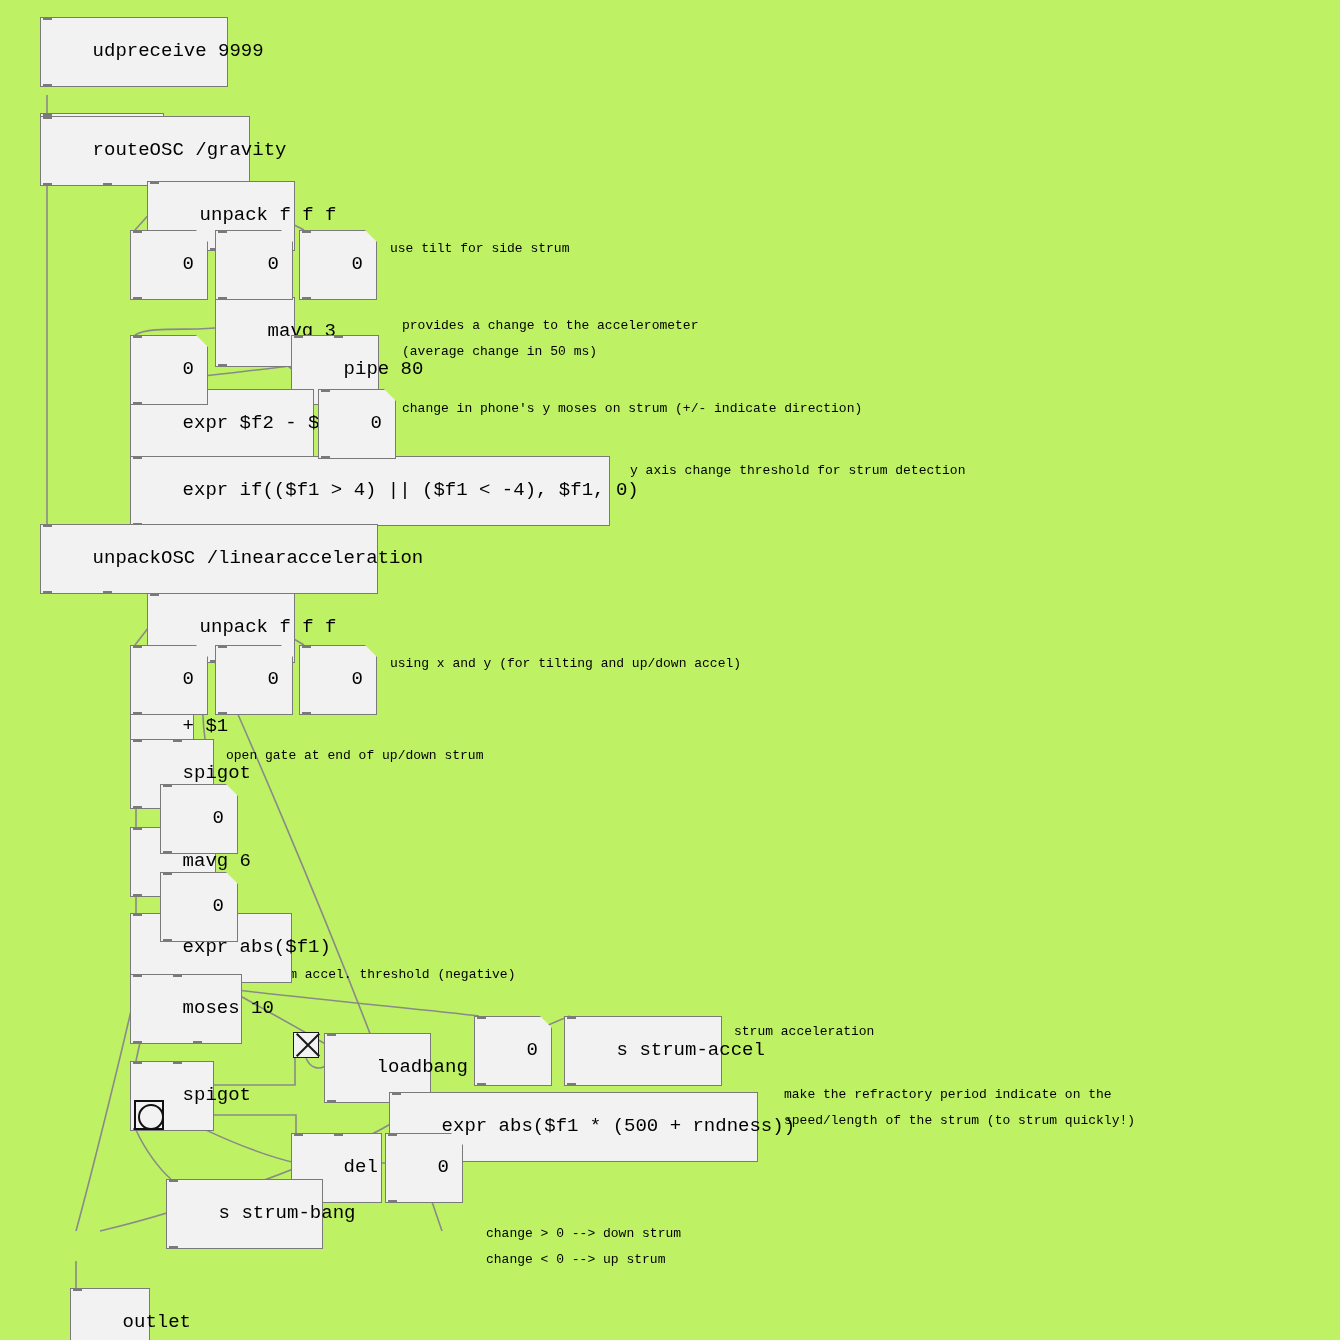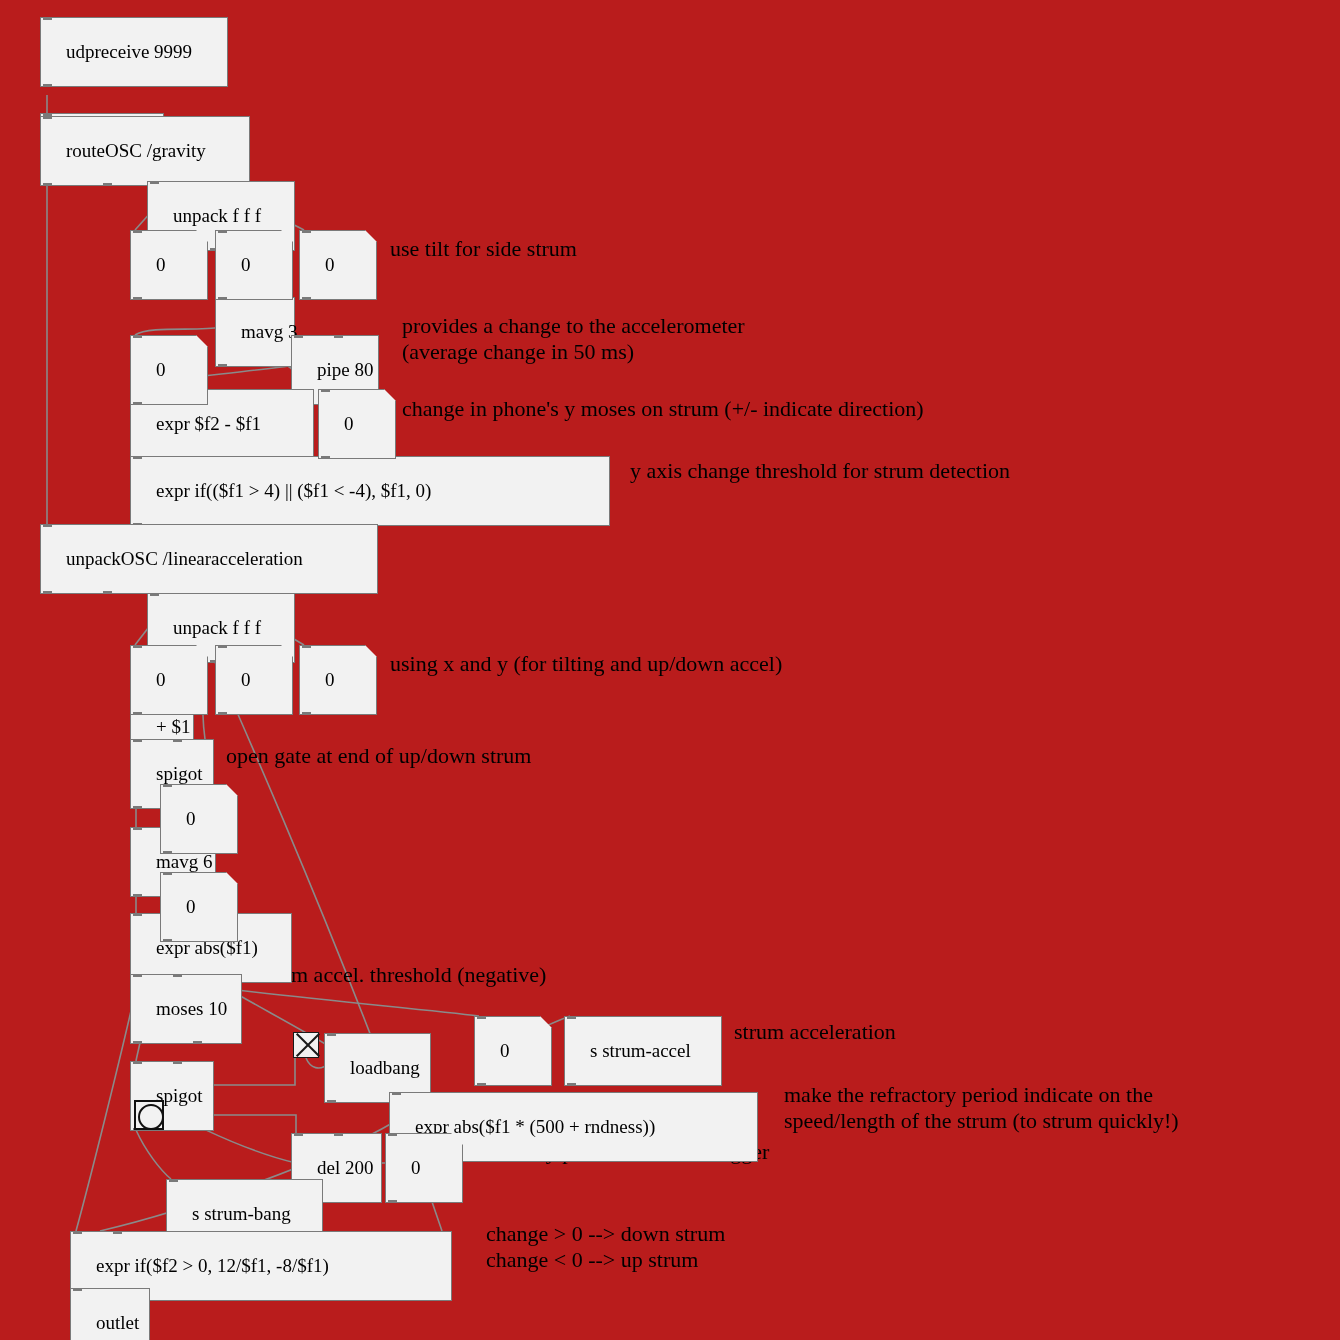--- a/index.html
+++ b/index.html
@@ -4,22 +4,22 @@
 <style>
   html, body {
     margin: 0;
     padding: 0;
     background: #ffffff;
   }
   #canvas {
     position: relative;
     width: 1340px;
     height: 1340px;
-    background: #b91c1c;
-    font-family: Liberation Serif, serif;
+    background: #bef264;
+    font-family: Liberation Mono, monospace;
     overflow: hidden;
   }
   svg.wires {
     position: absolute;
     left: 0;
     top: 0;
     width: 1340px;
     height: 1340px;
     pointer-events: none;
   }
@@ -70,21 +70,21 @@
     height: 3px;
     background: #7a7a7a;
     left: 2px;
   }
   .numbox::before { top: -1px; }
   .numbox::after { bottom: -1px; }
 
   .comment {
     position: absolute;
     color: #000000;
-    font-size: 22px;
+    font-size: 13px;
     line-height: 26px;
     white-space: pre;
     z-index: 2;
     background: transparent;
   }
   .toggle {
     position: absolute;
     box-sizing: border-box;
     width: 26px;
     height: 26px;
@@ -283,23 +283,20 @@
   </div>
 
   <div class="node obj in2" style="left:291px; top:1133px; width:91px;">
     <span>del 200</span>
   </div>
 
   <div class="node obj" style="left:166px; top:1179px; width:157px;">
     <span>s strum-bang</span>
   </div>
 
-  <div class="node obj in2" style="left:70px; top:1231px; width:382px;">
-    <span>expr if($f2 &gt; 0, 12/$f1, -8/$f1)</span>
-  </div>
 
   <div class="node obj" style="left:70px; top:1288px; width:80px;">
     <span>outlet</span>
   </div>
 
   <div class="numbox" style="left:130px; top:230px; width:78px;">
     <span>0</span>
   </div>
   <div class="numbox" style="left:215px; top:230px; width:78px;">
     <span>0</span>

